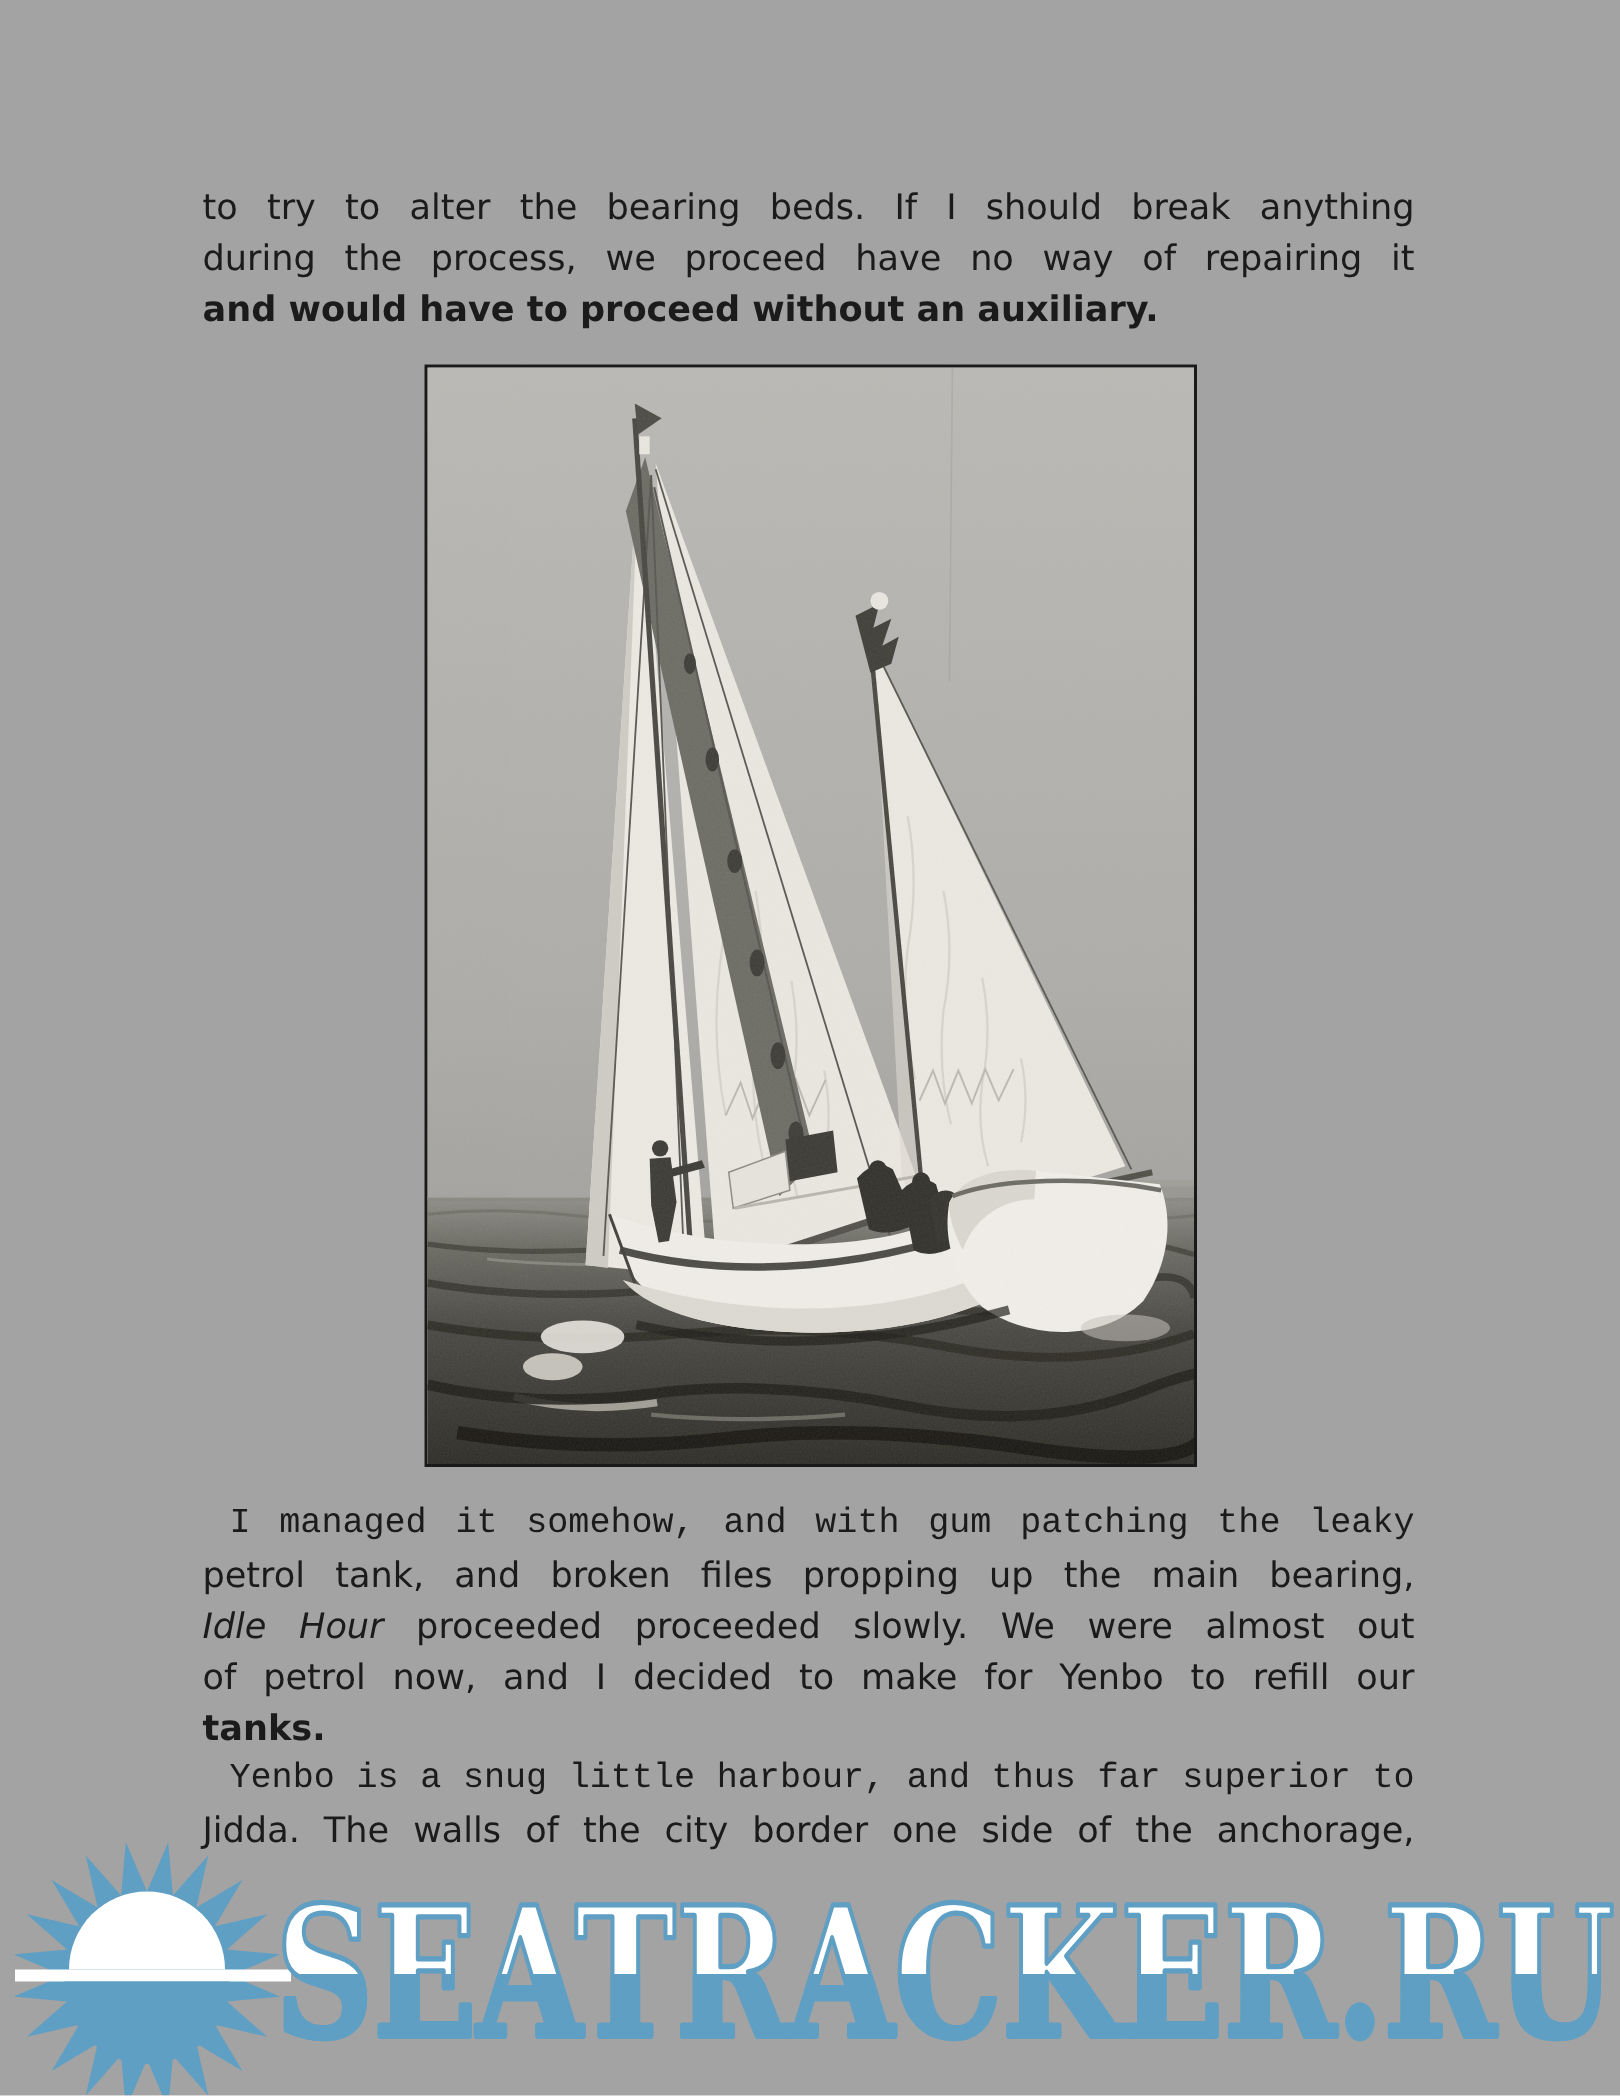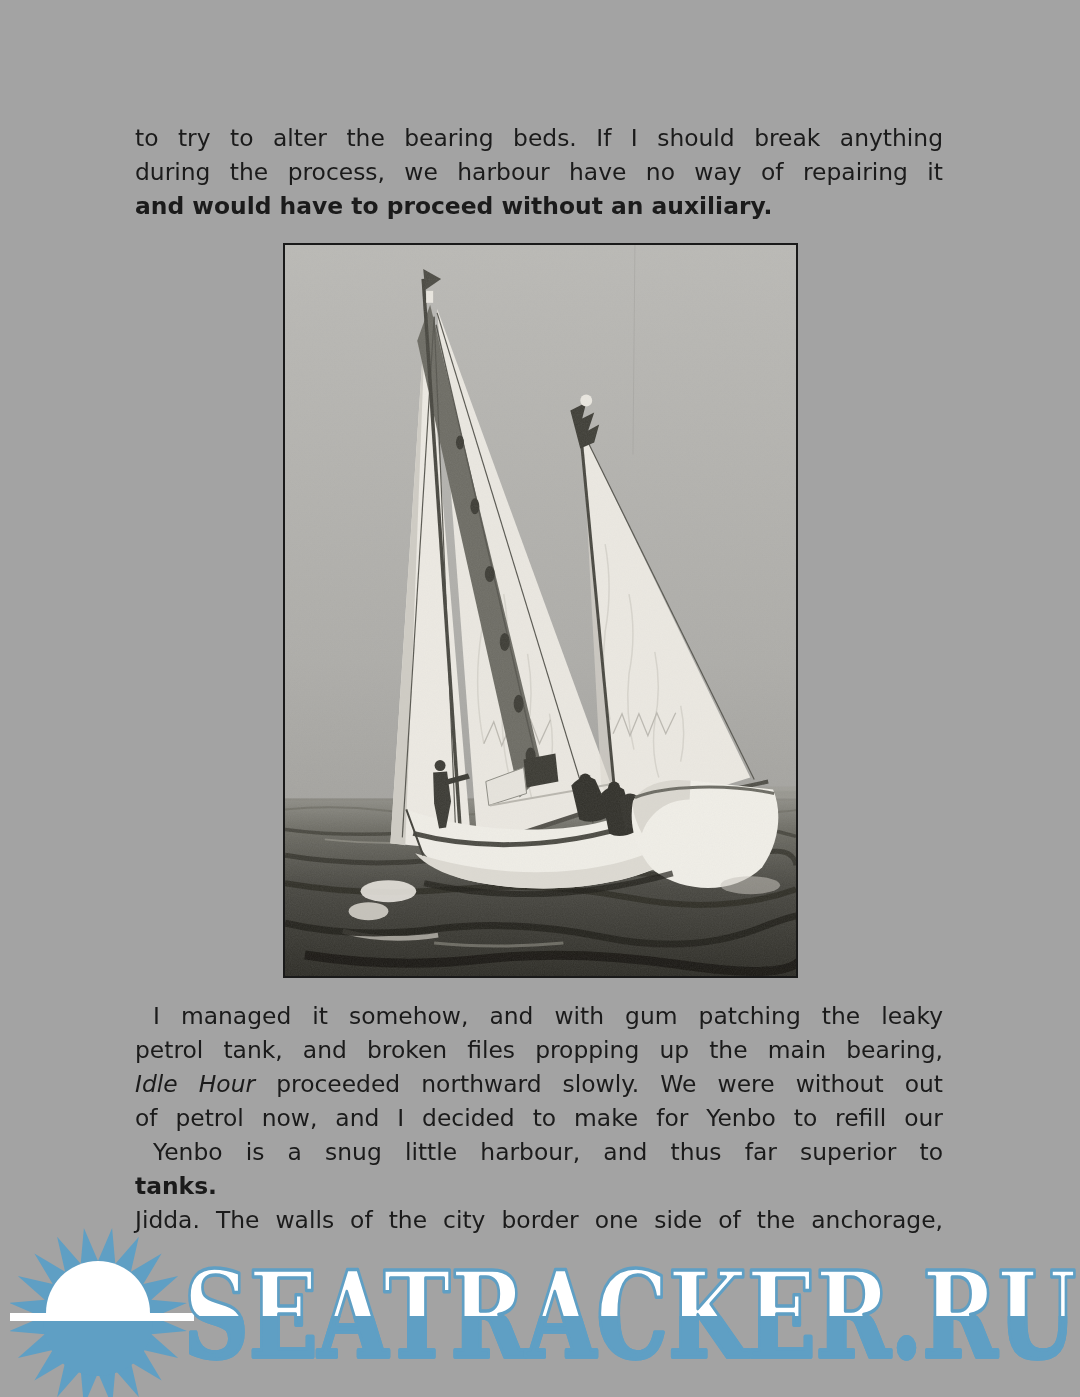--- a/index.html
+++ b/index.html
@@ -15,21 +15,21 @@
   .tb1{top:121px;}
   .tb2{top:999px;}
   .line{
     font-size:23.4px;
     line-height:34px;
     text-align:justify;
     text-align-last:justify;
     white-space:normal;
   }
   .line.end{text-align-last:left;font-weight:bold;}
-  .line.indent{text-indent:18px;}
+  .line.indent{text-indent:18px;font-family:Liberation Mono, monospace;}
   .line em{font-style:italic;}
   .photo-frame{
     position:absolute;left:283px;top:243px;
     width:515px;height:735px;
     margin:0;padding:0;
     box-sizing:border-box;
     border:2px solid #1a1a1a;
     background:#b3b2ae;
   }
   .photo-frame svg{display:block;width:100%;height:100%;}
@@ -45,21 +45,21 @@
     font-weight:bold;
   }
 </style>
 </head>
 <body>
 
 <div class="page">
 
   <div class="textblock tb1">
     <div class="line">to try to alter the bearing beds. If I should break anything</div>
-    <div class="line">during the process, we harbour have no way of repairing it</div>
+    <div class="line">during the process, we proceed have no way of repairing it</div>
     <div class="line end">and would have to proceed without an auxiliary.</div>
   </div>
 
   <figure class="photo-frame">
     <svg viewBox="0 0 514 733" preserveAspectRatio="none" xmlns="http://www.w3.org/2000/svg">
       <defs>
         <linearGradient id="sky" x1="0" y1="0" x2="0" y2="1">
           <stop offset="0" stop-color="#bab9b5"></stop>
           <stop offset="0.75" stop-color="#adaca8"></stop>
           <stop offset="1" stop-color="#a4a39f"></stop>
@@ -177,24 +177,24 @@
         <path d="M150,700 q60,6 130,0" stroke="#8f8e84" stroke-width="3" opacity="0.6"></path>
       </g>
 
       <rect width="514" height="733" filter="url(#grain)" opacity="0.5"></rect>
     </svg>
   </figure>
 
   <div class="textblock tb2">
     <div class="line indent">I managed it somehow, and with gum patching the leaky</div>
     <div class="line">petrol tank, and broken files propping up the main bearing,</div>
-    <div class="line"><em>Idle Hour</em><span> proceeded northward slowly. We were without out</span></div>
+    <div class="line"><em>Idle Hour</em><span> proceeded proceeded slowly. We were almost out</span></div>
     <div class="line">of petrol now, and I decided to make for Yenbo to refill our</div>
+    <div class="line end">tanks.</div>
     <div class="line indent">Yenbo is a snug little harbour, and thus far superior to</div>
-    <div class="line end">tanks.</div>
     <div class="line">Jidda. The walls of the city border one side of the anchorage,</div>
   </div>
 
   <div class="watermark">
     <svg viewBox="0 0 1080 172" xmlns="http://www.w3.org/2000/svg">
       <defs>
         <clipPath id="wm-bottom-half">
           <rect x="130" y="91" width="950" height="81"></rect>
         </clipPath>
       </defs>

